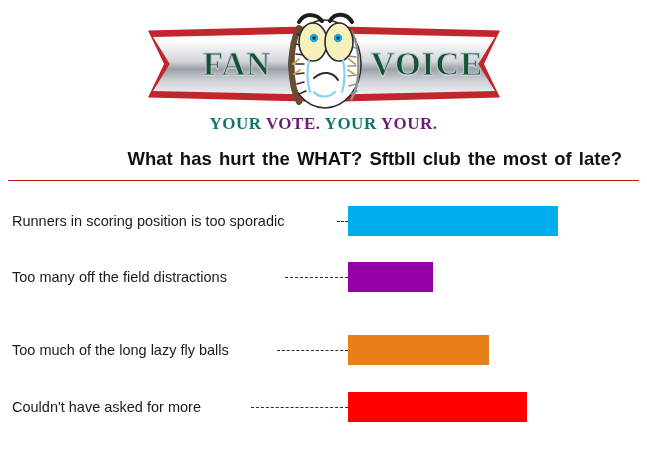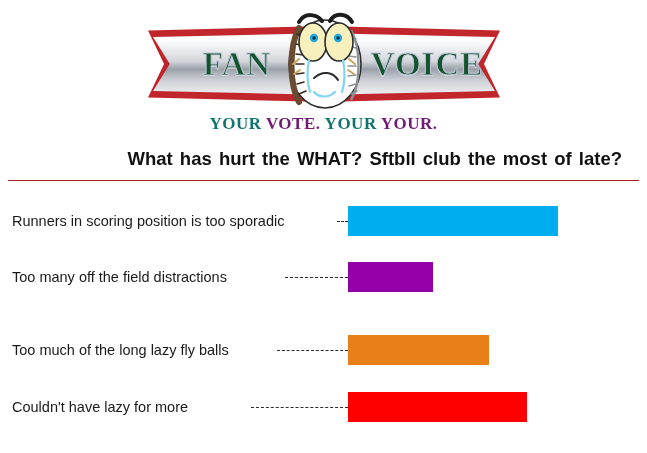--- a/index.html
+++ b/index.html
@@ -227,17 +227,17 @@
       <div class="row-label">Too many off the field distractions</div>
       <div class="leader" style="left: 285px; width: 63px;"></div>
       <div class="bar" style="width: 85px; background: rgb(148, 0, 168);"></div>
     </div>
     <div class="row" style="top: 103px; margin-top: 40px;">
       <div class="row-label">Too much of the long lazy fly balls</div>
       <div class="leader" style="left: 277px; width: 71px;"></div>
       <div class="bar" style="width: 141px; background: rgb(232, 128, 26);"></div>
     </div>
     <div class="row" style="top: 200px;">
-      <div class="row-label">Couldn't have lazy for more</div>
+      <div class="row-label">Couldn't have asked for more</div>
       <div class="leader" style="left: 251px; width: 97px;"></div>
       <div class="bar" style="width: 179px; background: rgb(255, 0, 0);"></div>
     </div>
   </div>
 
 </body></html>

